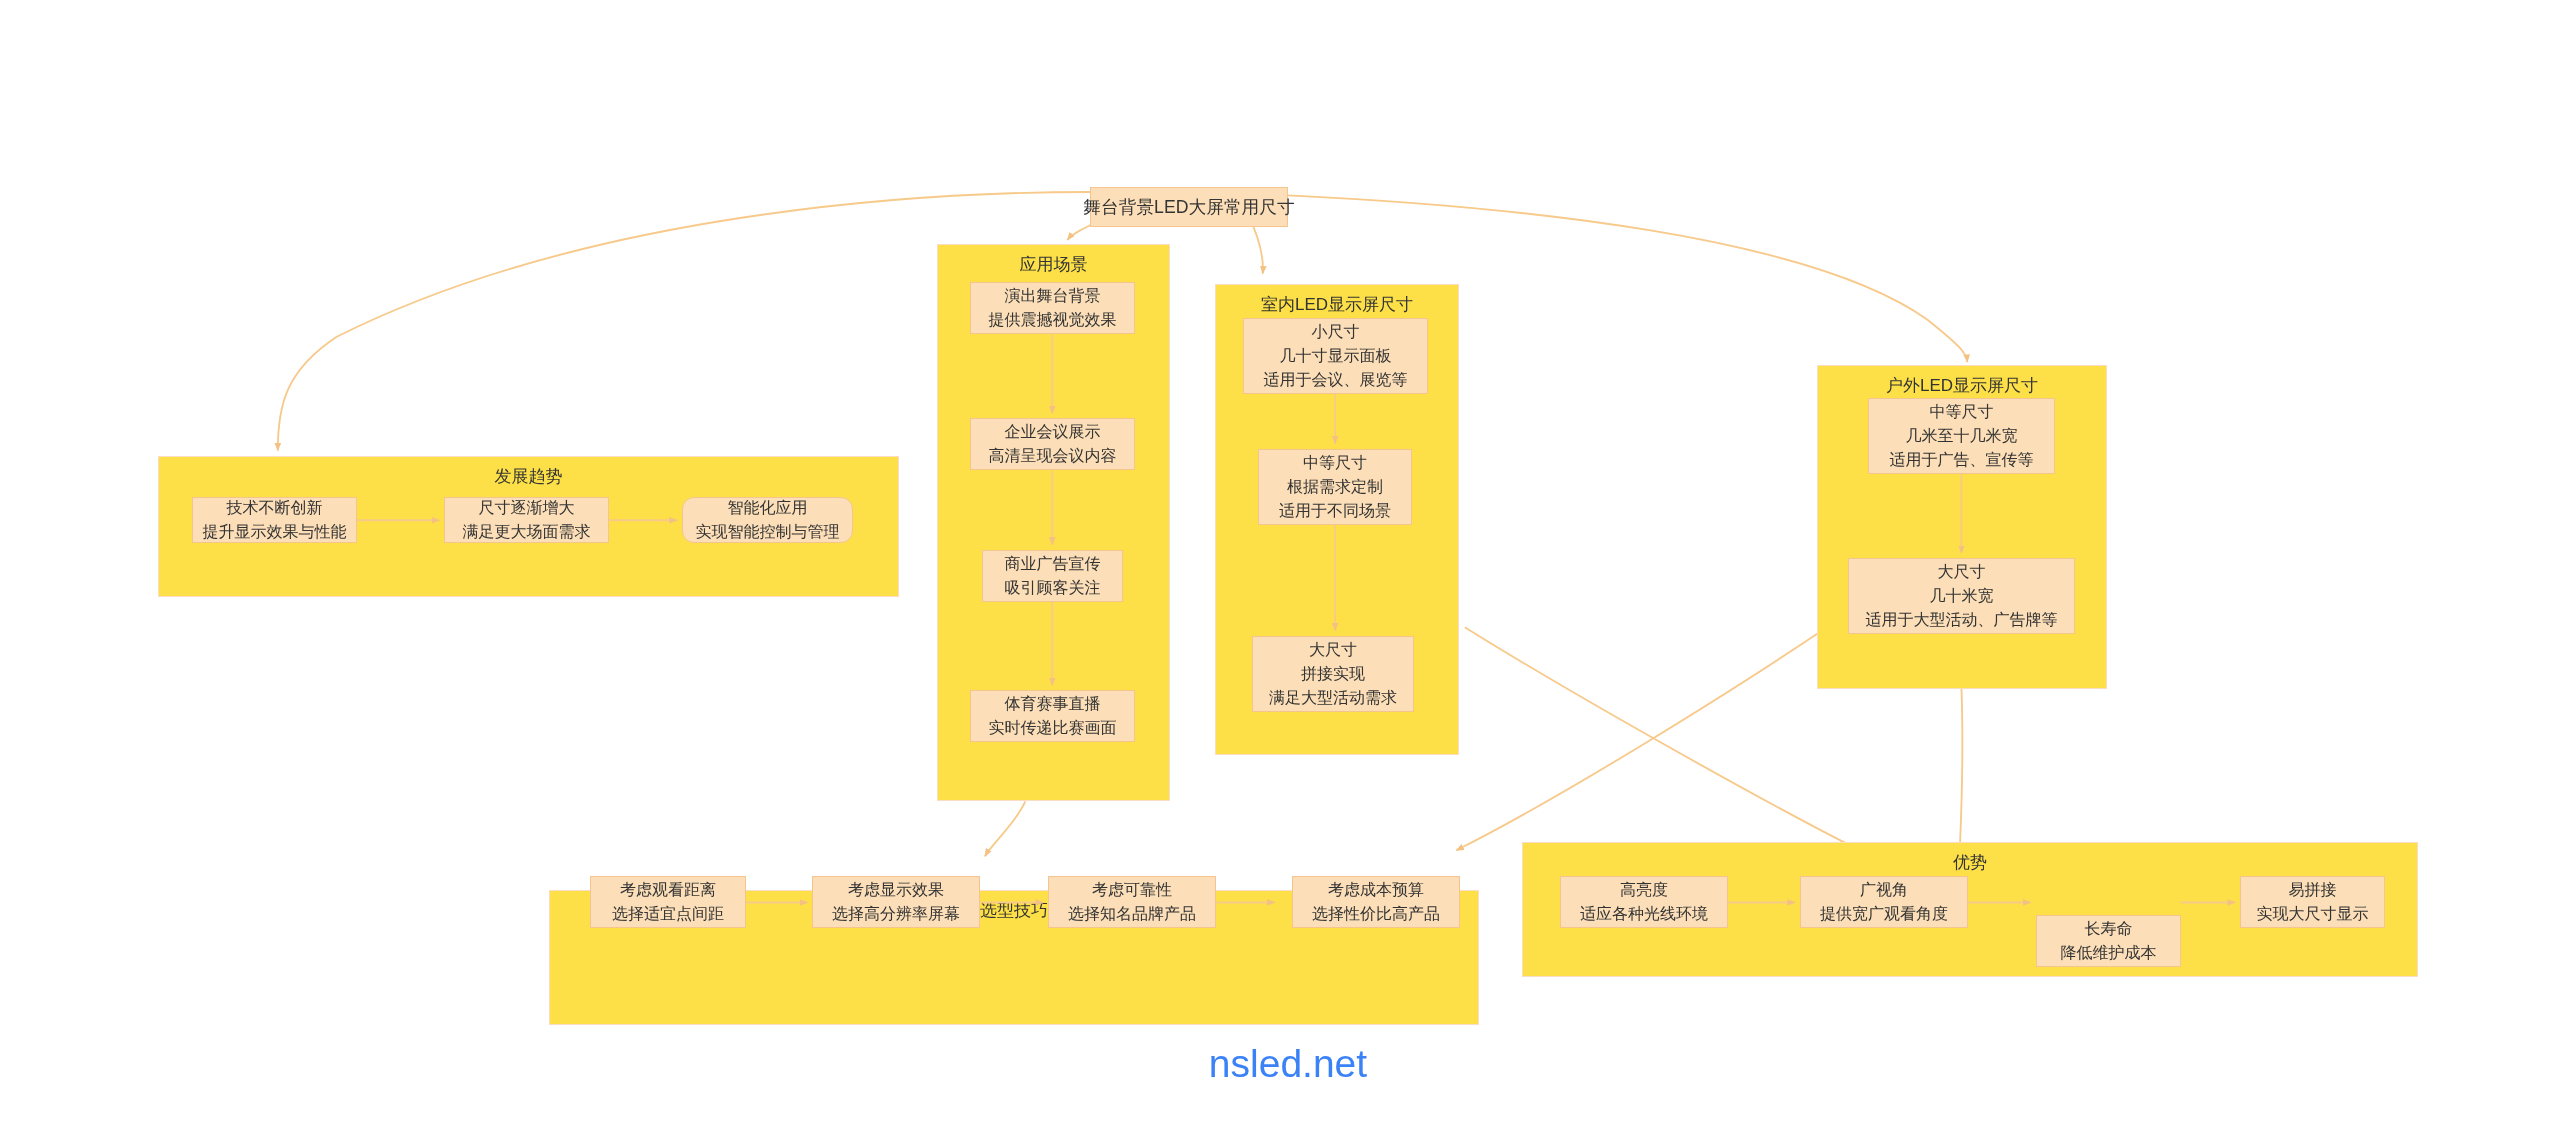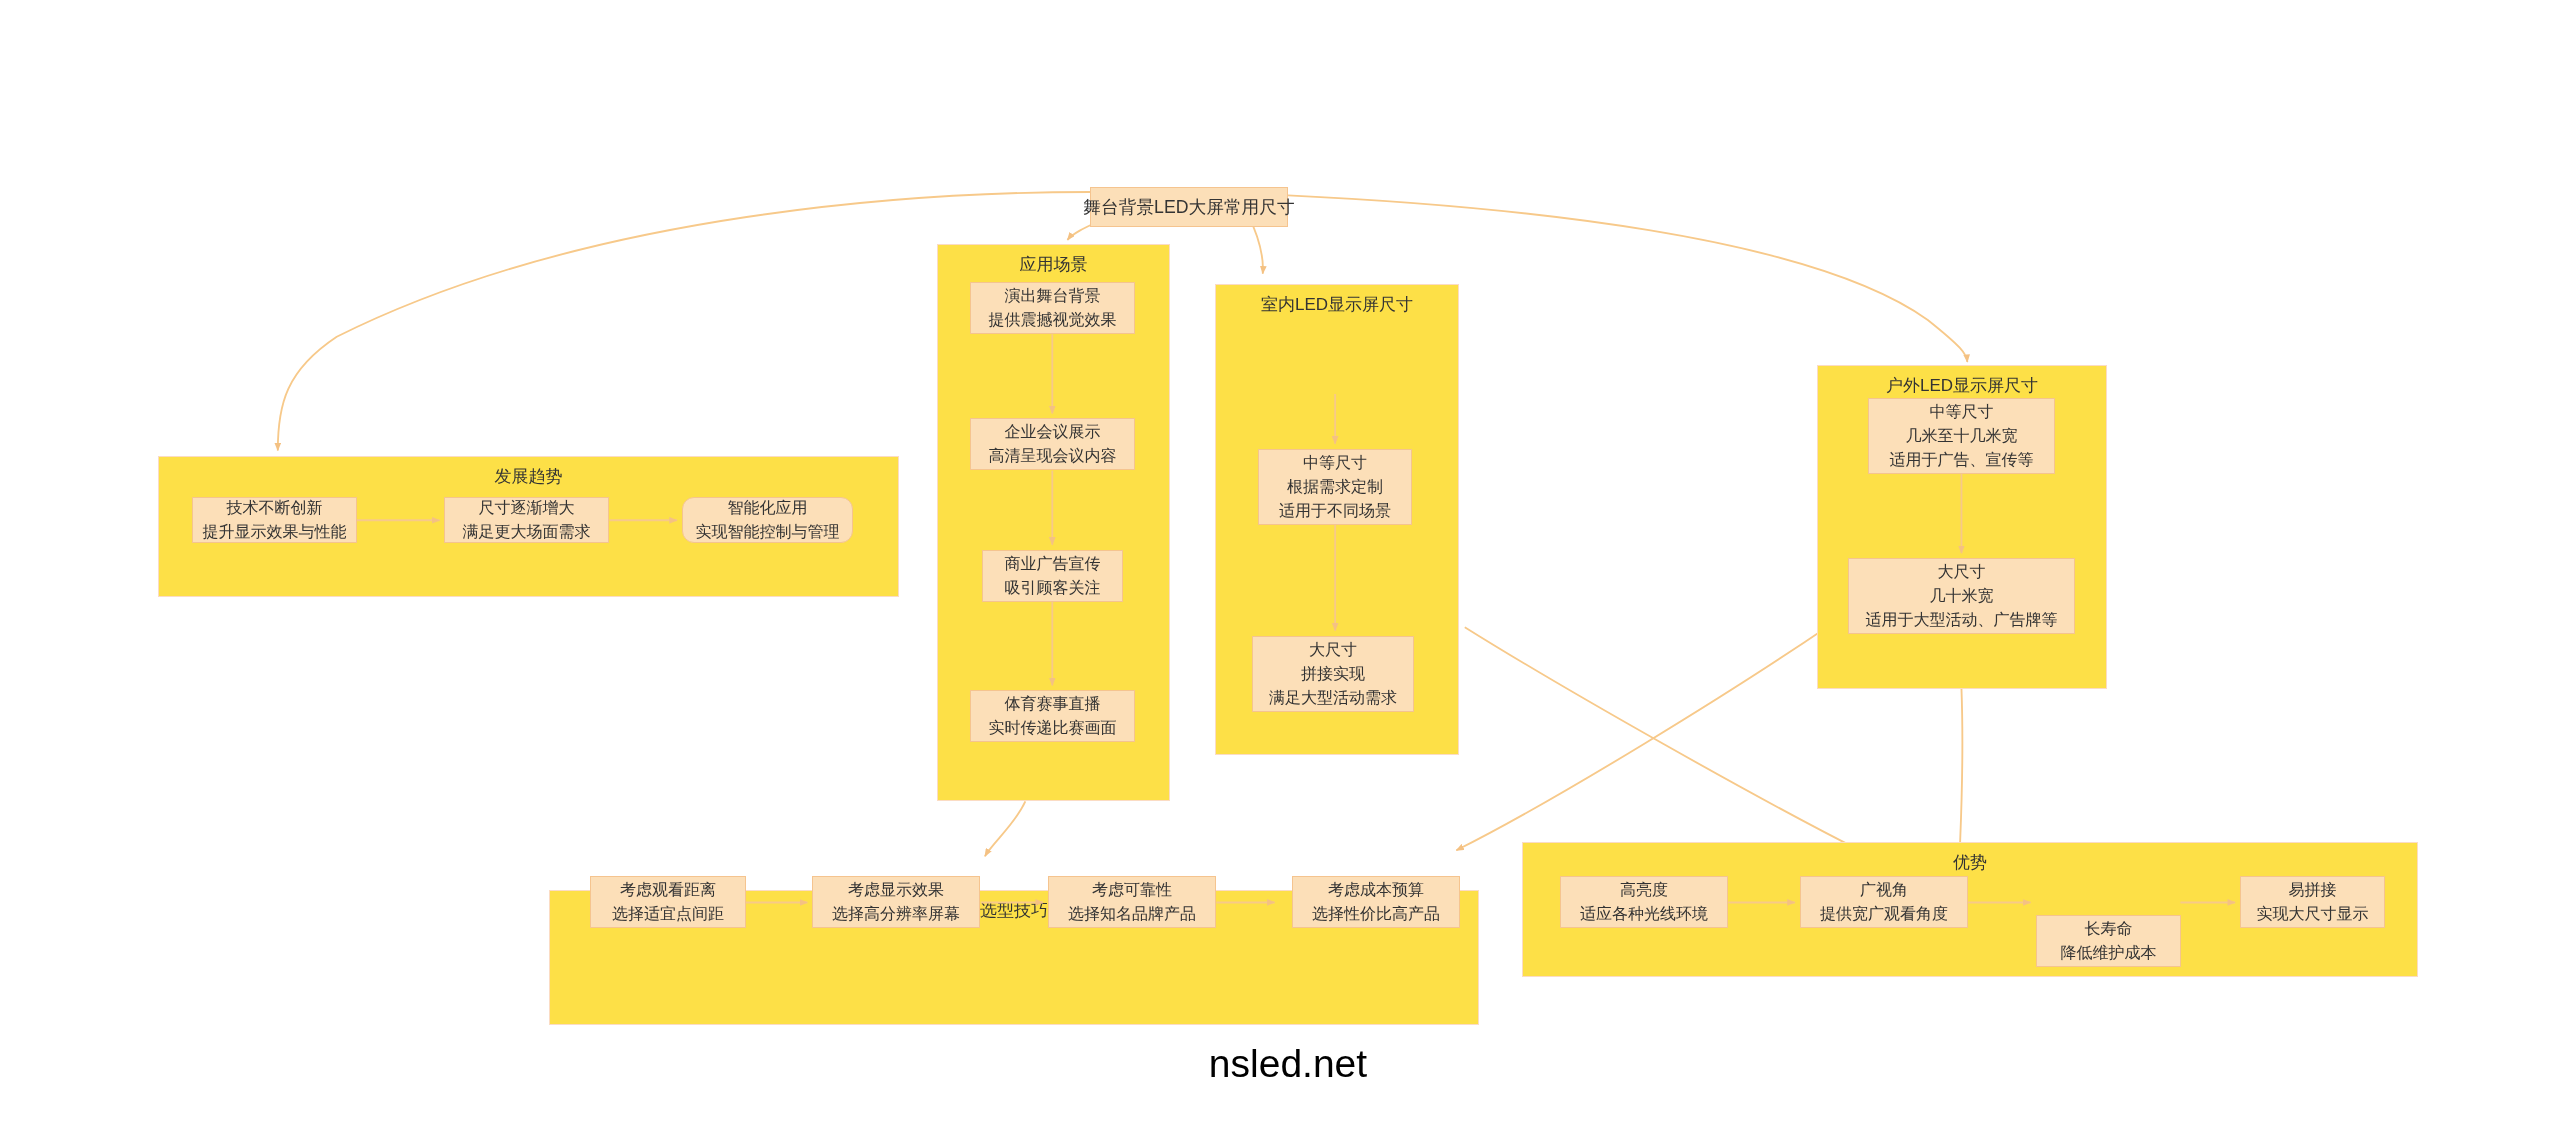--- a/index.html
+++ b/index.html
@@ -61,21 +61,21 @@
   .node.root {
     font-size: 17.7px;
   }
   .node .ln { display: block; }
   .footer {
     position: absolute;
     left: 0;
     width: 100%;
     text-align: center;
     font-size: 39px;
-    color: #000000;
+    color: #3b82f6;
     font-family: "Liberation Sans", "DejaVu Sans", sans-serif;
   }
 </style>
 </head>
 <body>
 
 <div id="canvas">
 
   <svg id="edges" viewBox="0 0 3060 1347" xmlns="http://www.w3.org/2000/svg">
     <defs>
@@ -141,20 +141,25 @@
   <div class="node" style="left:970px; top:690px; width:165px; height:52px;">
     <span class="ln">体育赛事直播</span>
     <span class="ln">实时传递比赛画面</span>
   </div>
 
   <div class="cluster" style="left:1215px; top:284px; width:244px; height:471px;padding-left:20px;">
     <div class="cluster-title">
       <span>室内LED显示屏尺寸</span>
     </div>
   </div>
+  <div class="node" style="left:1243px; top:318px; width:185px; height:76px;">
+    <span class="ln">小尺寸</span>
+    <span class="ln">几十寸显示面板</span>
+    <span class="ln">适用于会议、展览等</span>
+  </div>
   <div class="node" style="left:1258px; top:449px; width:154px; height:76px;">
     <span class="ln">中等尺寸</span>
     <span class="ln">根据需求定制</span>
     <span class="ln">适用于不同场景</span>
   </div>
   <div class="node" style="left:1252px; top:636px; width:162px; height:76px;">
     <span class="ln">大尺寸</span>
     <span class="ln">拼接实现</span>
     <span class="ln">满足大型活动需求</span>
   </div>

